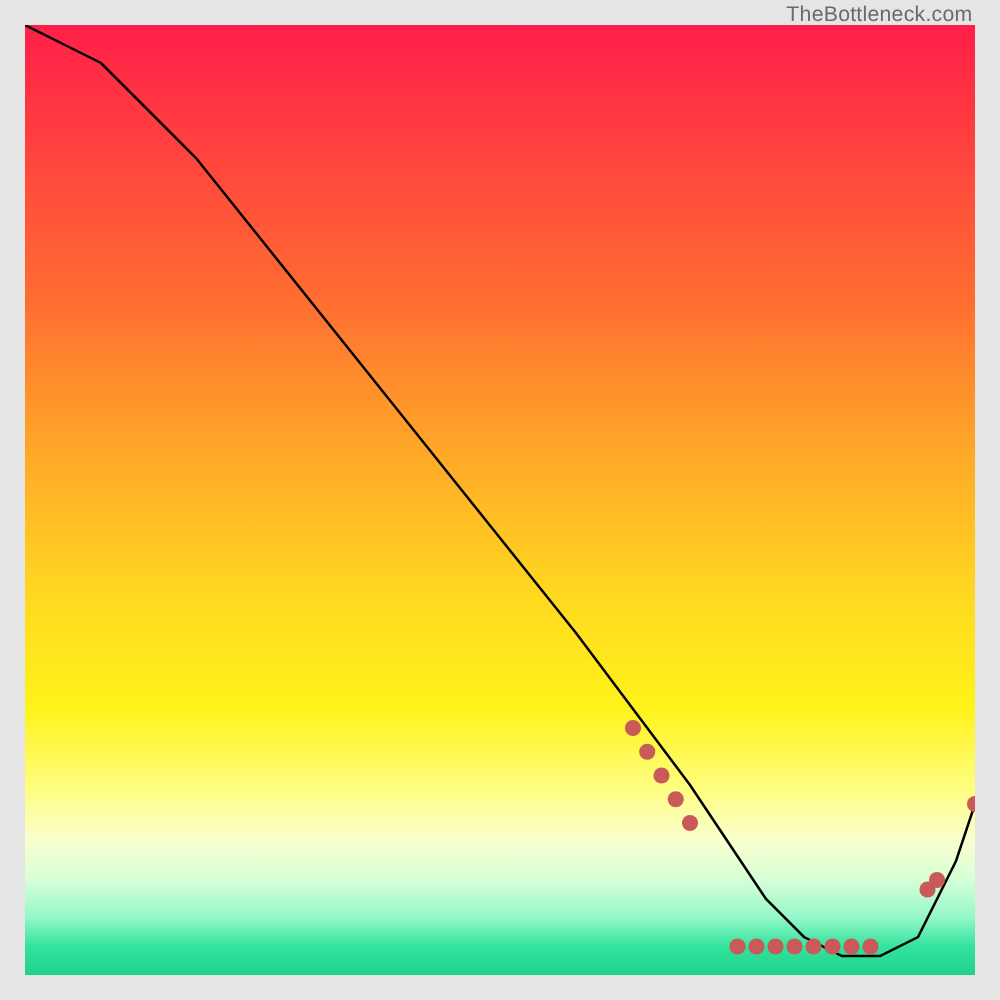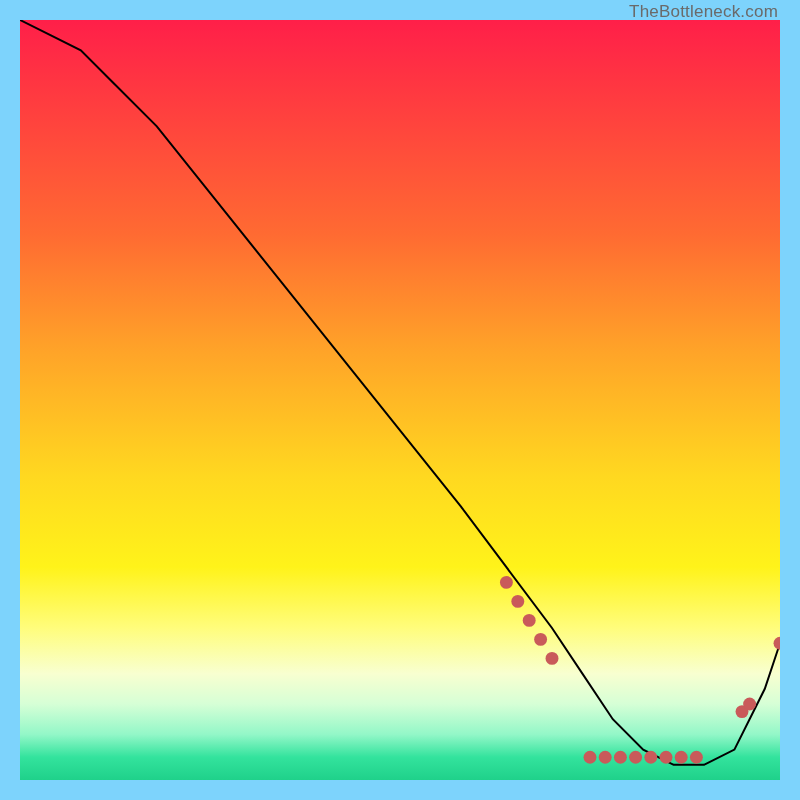--- a/index.html
+++ b/index.html
@@ -7,21 +7,21 @@
     padding: 0;
     width: 800px;
     height: 800px;
     background: #000;
     overflow: hidden;
   }
   .stage {
     position: relative;
     width: 800px;
     height: 800px;
-    background: #7dd3fc;
+    background: #e5e5e5;
   }
   .plot-box {
     position: absolute;
     
     left: 20px;
     top: 20px;
     width: 760px;
     height: 760px;
     overflow: hidden;
   }

